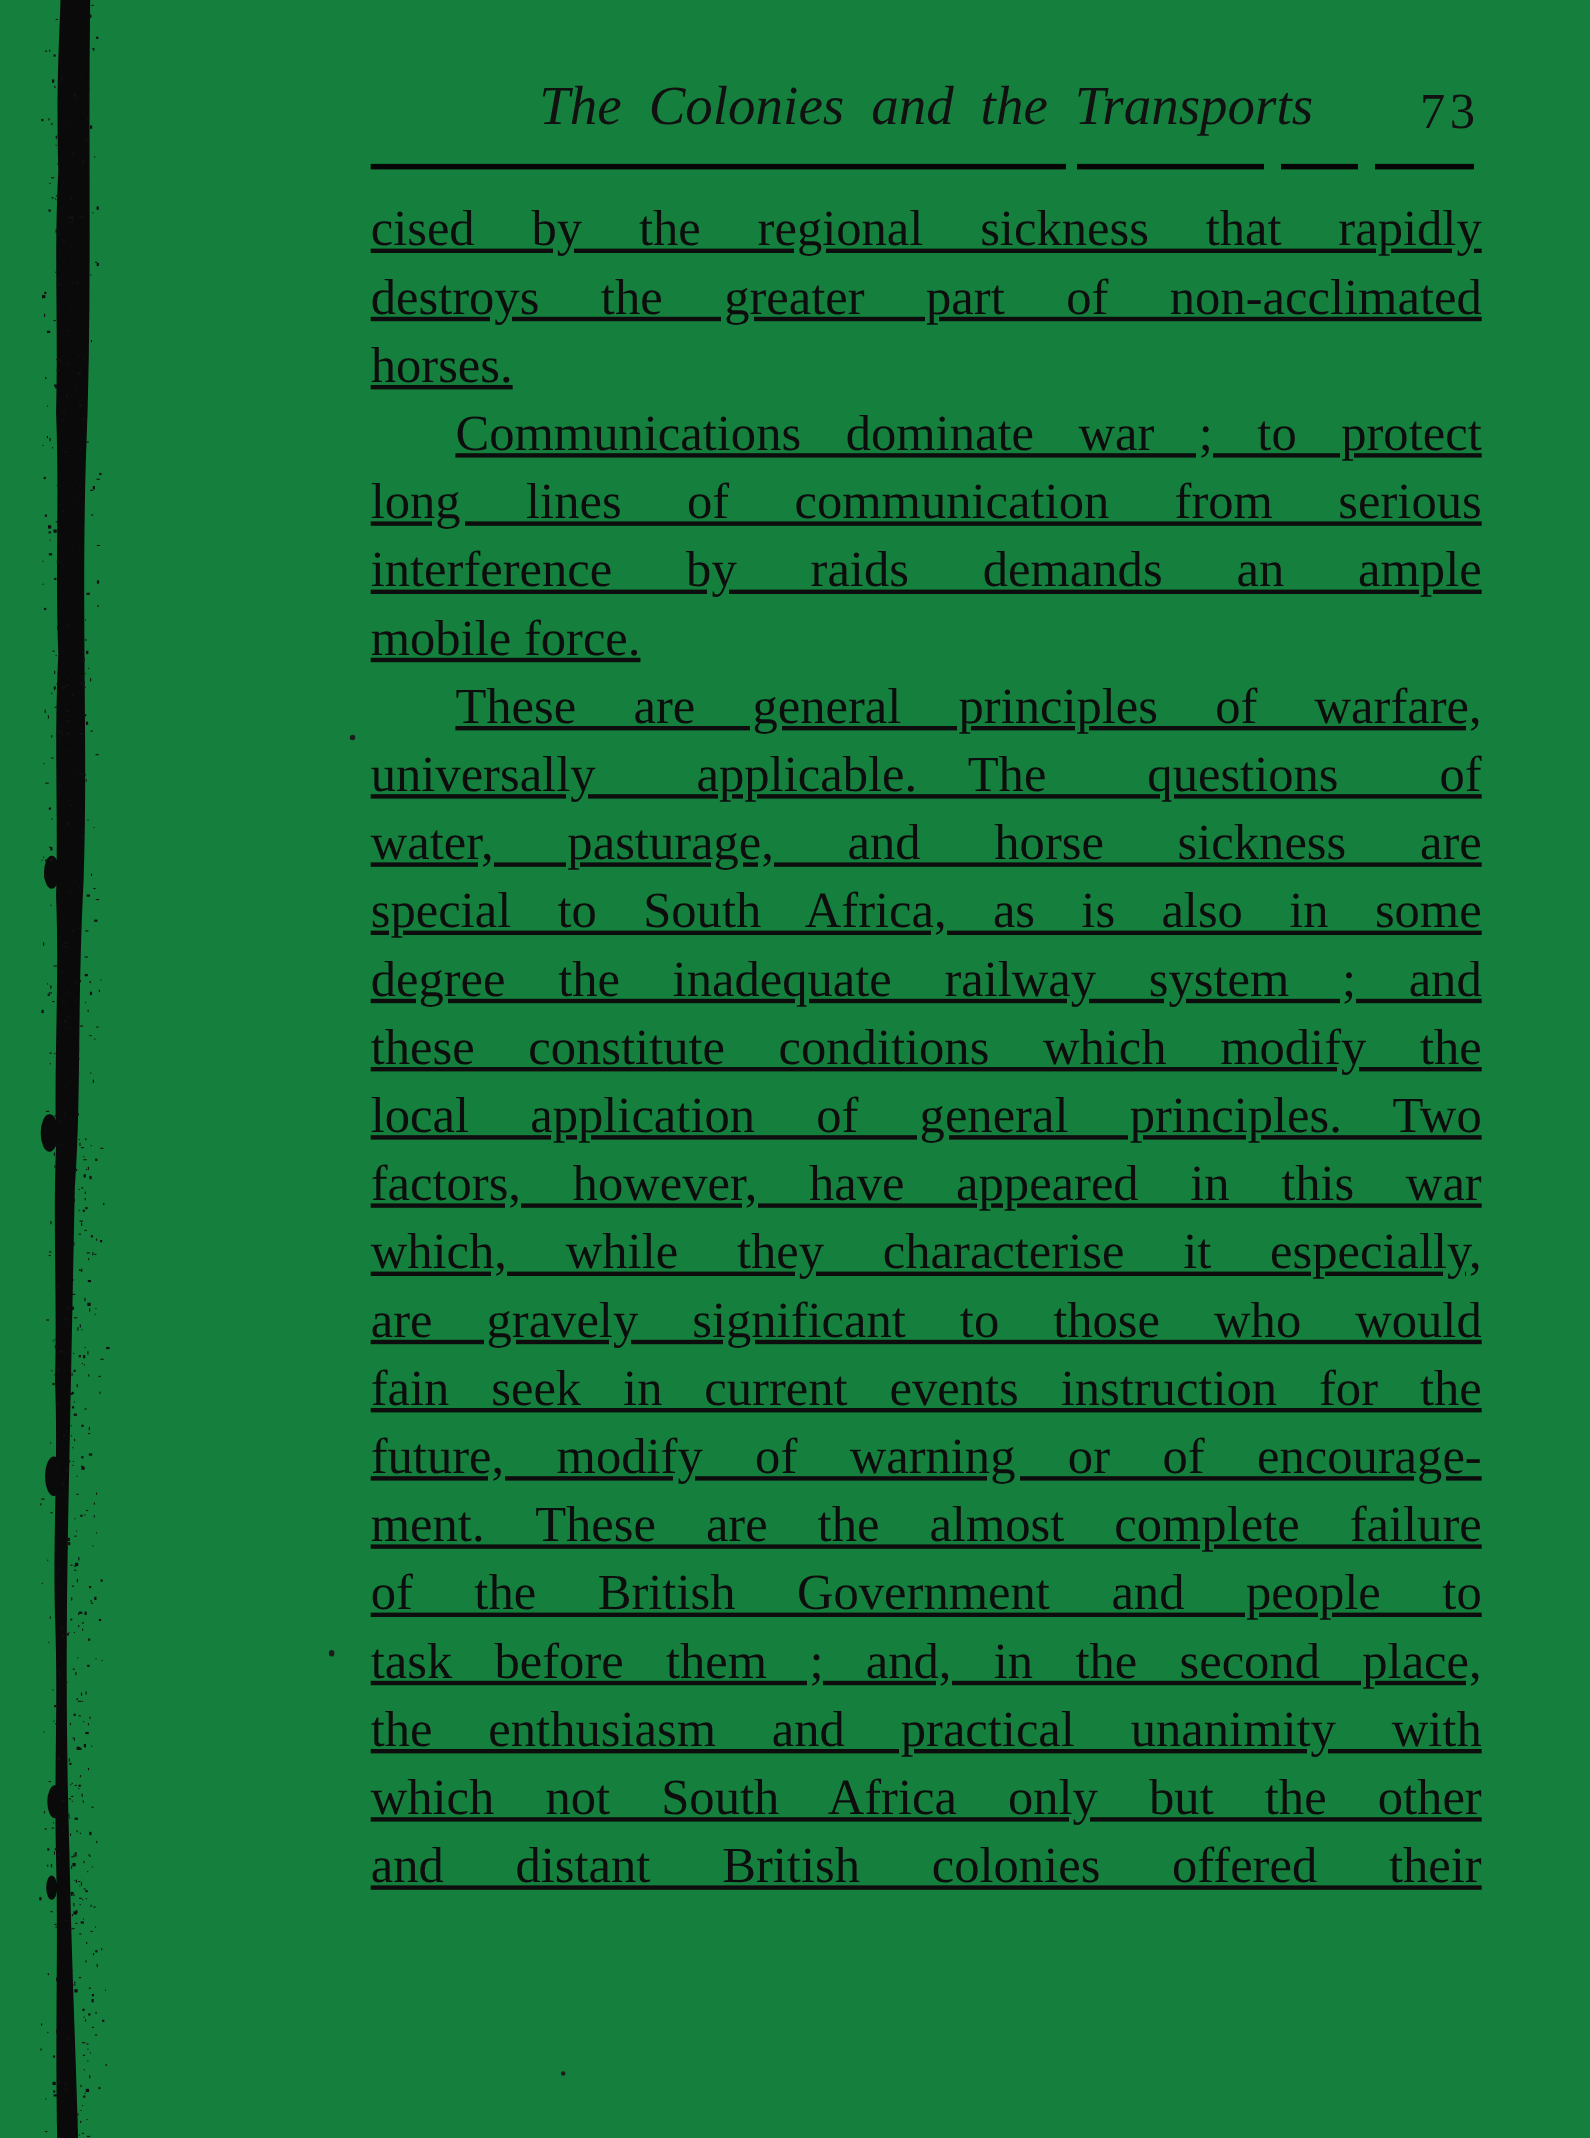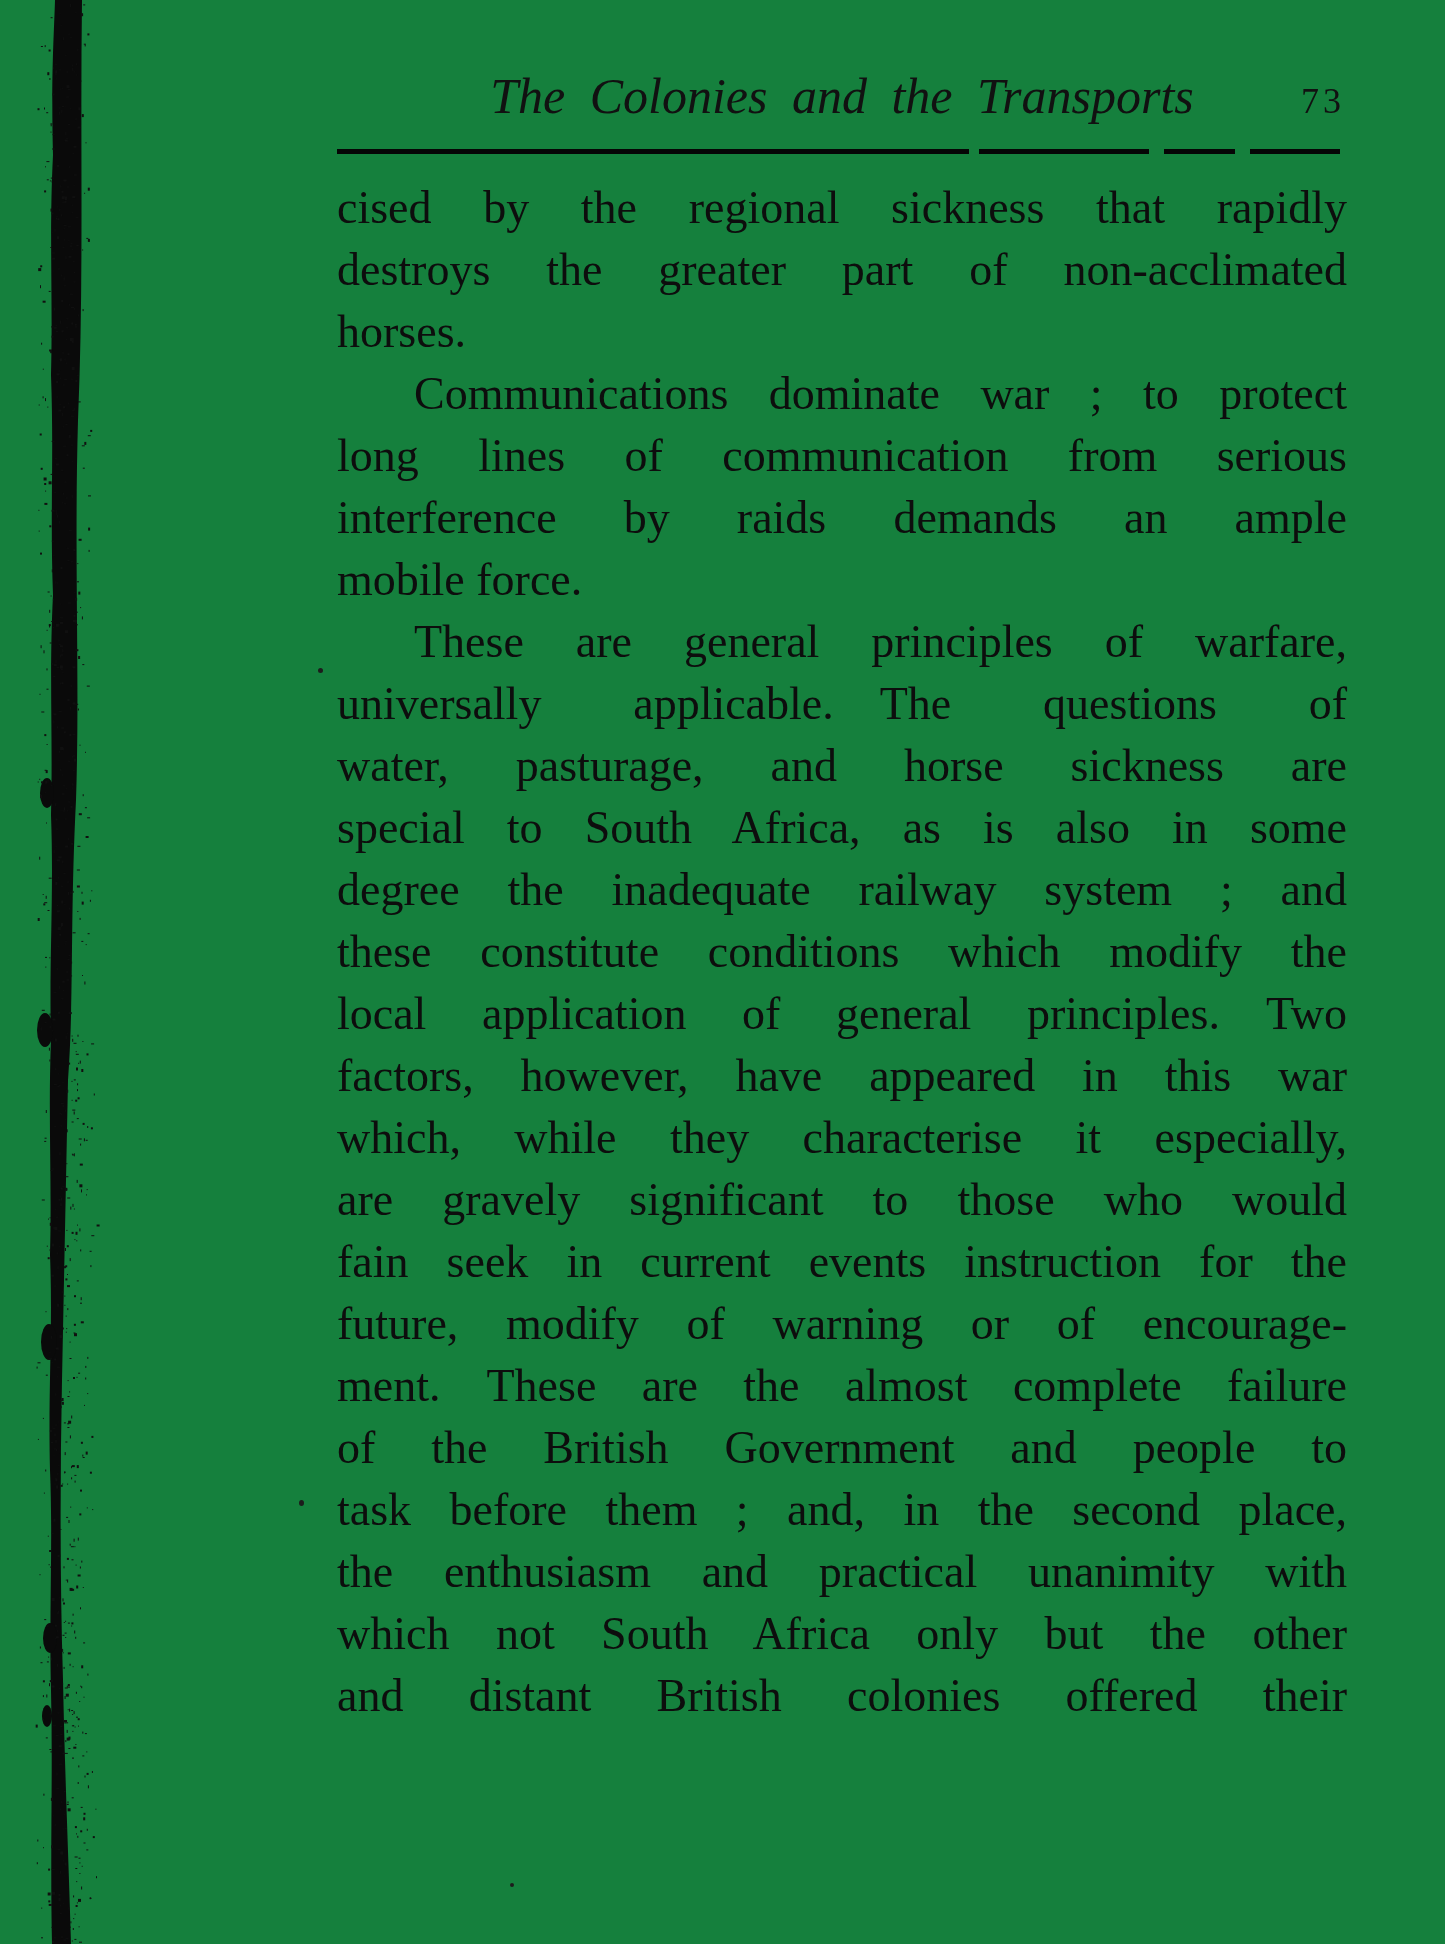--- a/index.html
+++ b/index.html
@@ -21,36 +21,36 @@
     position:absolute;left:0;right:0;top:0;
     text-align:center;
     font-style:italic;
     font-size:50px;line-height:60px;
     word-spacing:12px;
     white-space:nowrap;
     color:#111;
   }
   .page-number{
     position:absolute;right:2px;top:10px;
-    font-size:36px;line-height:50px;
+    font-size:46px;line-height:50px;
     letter-spacing:4px;
     color:#111;
   }
   .header-rule{
     position:absolute;left:337px;top:149px;width:1003px;height:5px;
     background:
       linear-gradient(90deg,
         #050505 0 63%, rgba(0,0,0,0) 63% 64%,
         #050505 64% 81%, rgba(0,0,0,0) 81% 82.5%,
         #050505 82.5% 89.5%, rgba(0,0,0,0) 89.5% 91%,
         #050505 91% 100%);
   }
   
   .body-text{
-    position:absolute;left:337px;top:177px;width:1010px;
+    position:absolute;left:337px;top:177px;width:1010px;text-decoration:underline;
   }
   .line{
     margin:0;padding:0;
     font-size:46px;line-height:62px;
     white-space:nowrap;
     text-align:justify;
     -moz-text-align-last:justify;
     text-align-last:justify;
     color:#0d0d0d;
   }

